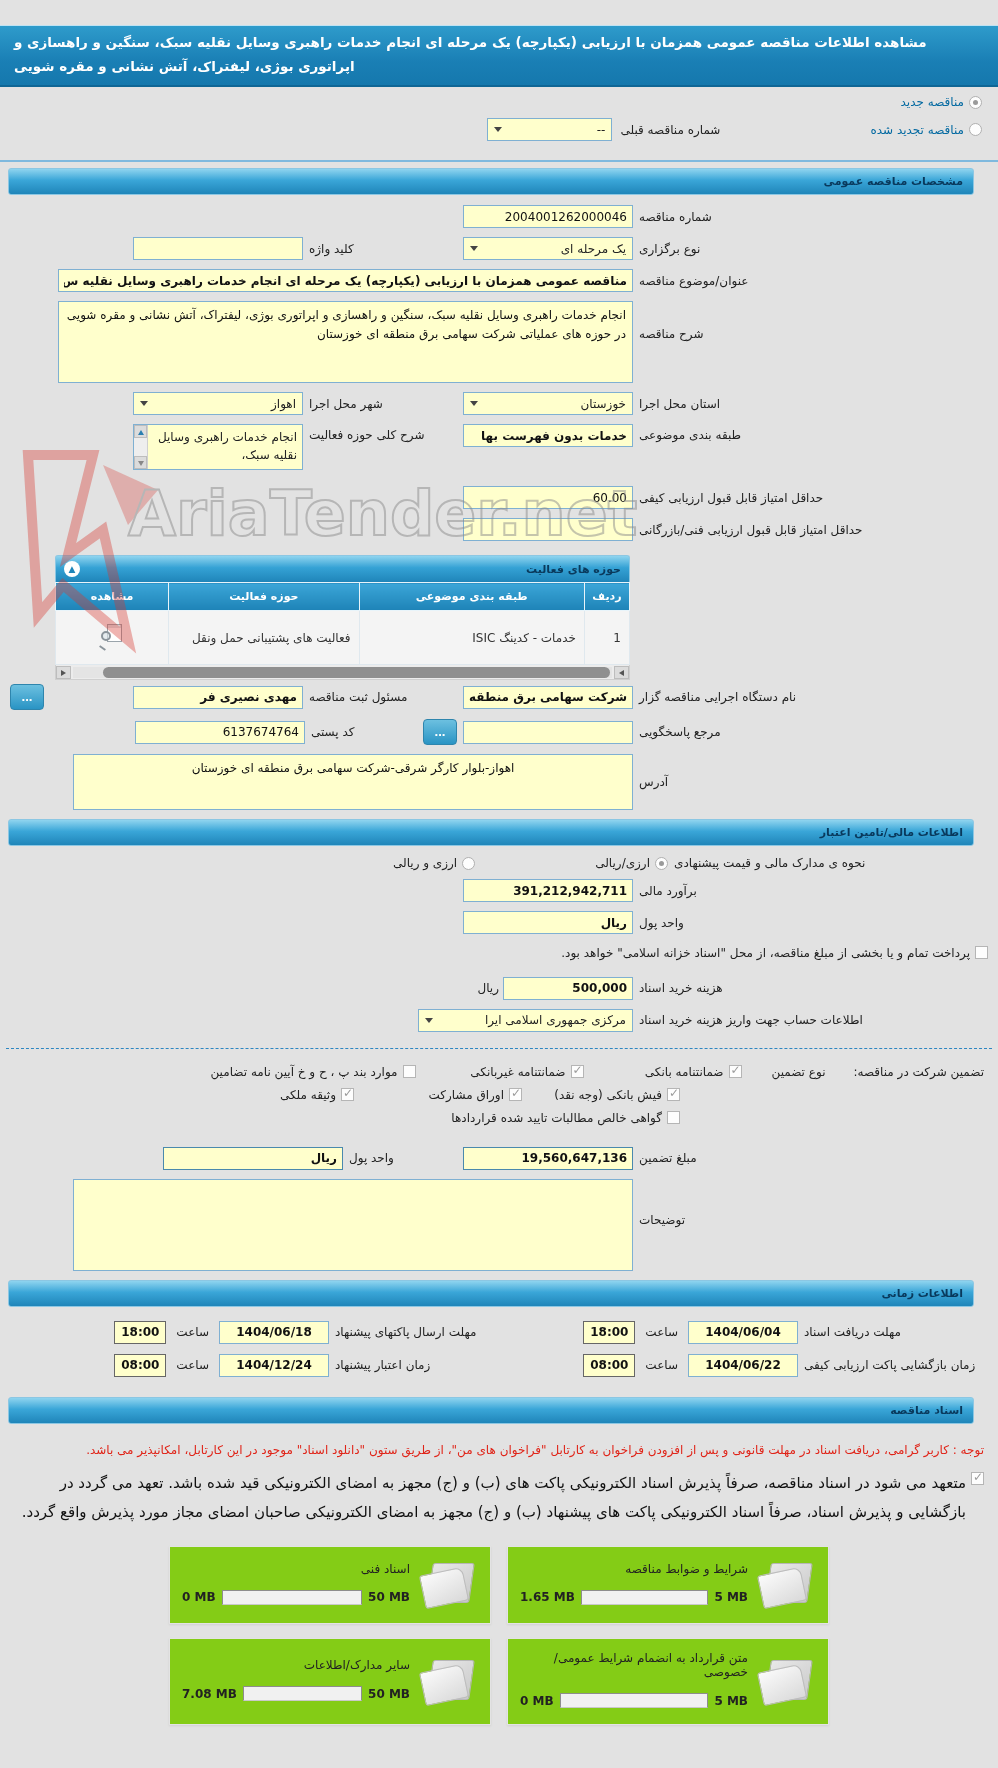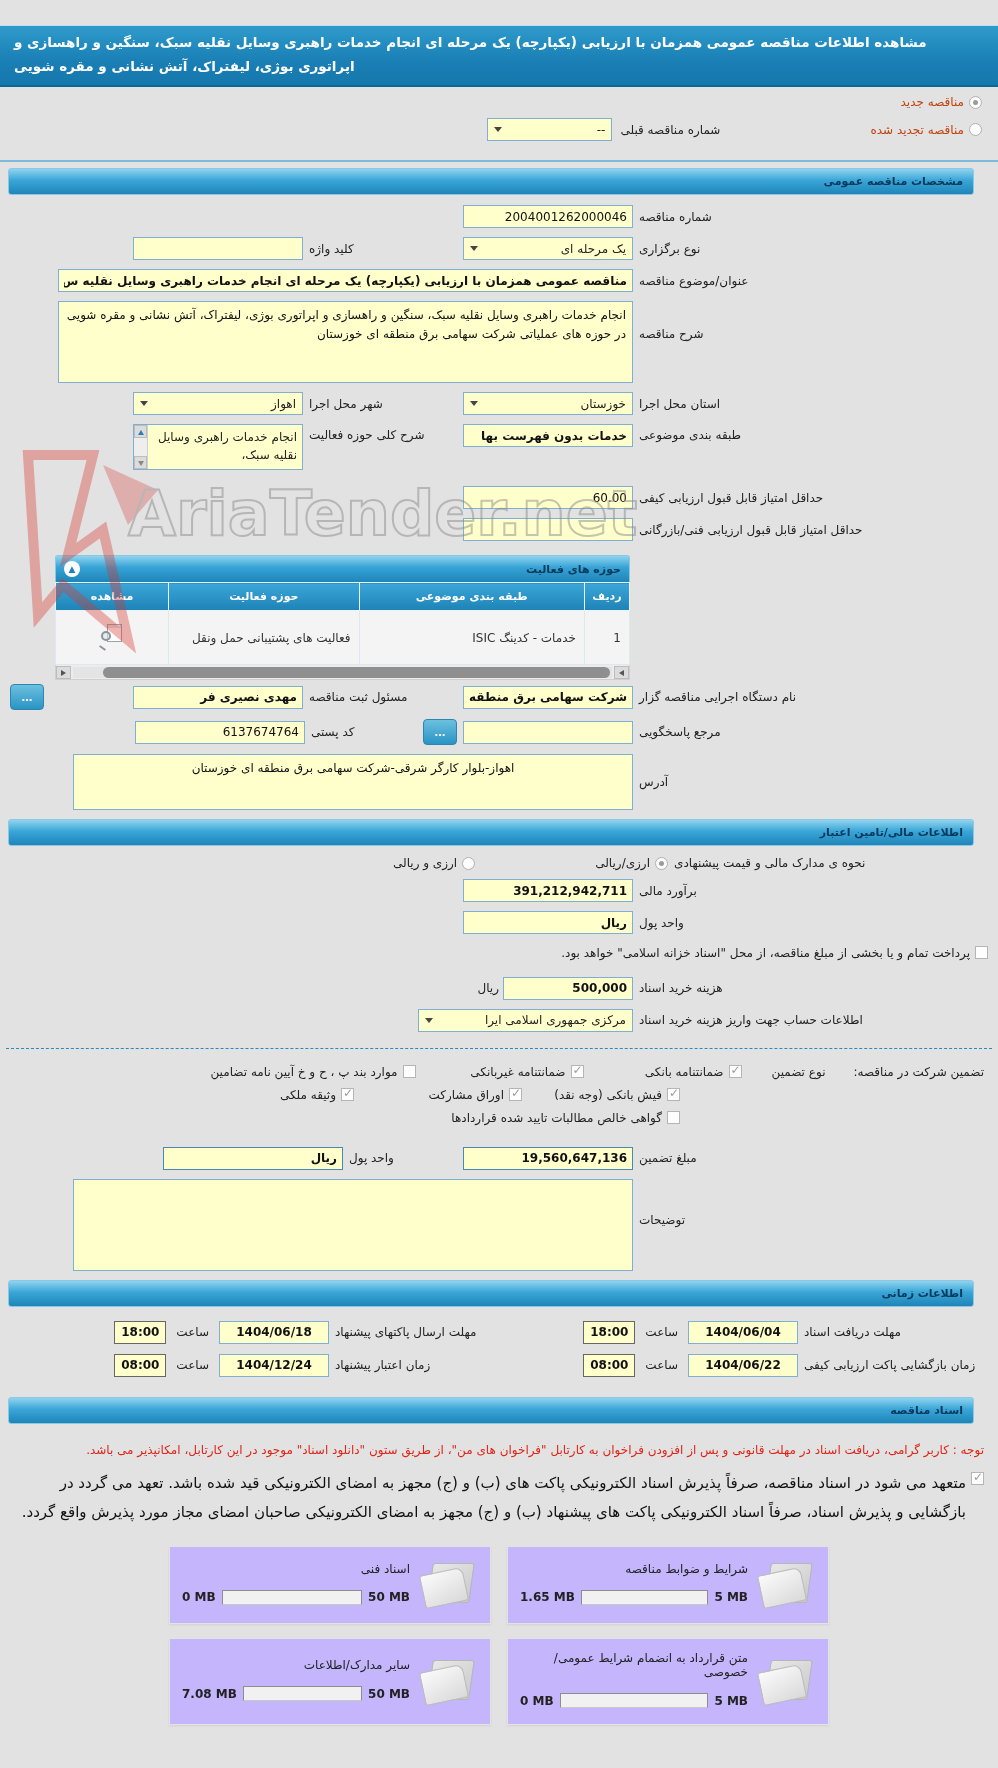--- a/index.html
+++ b/index.html
@@ -32,21 +32,21 @@
   .mode-row { display: flex; align-items: center; margin-bottom: 9px; }
   .radio {
     width: 13px; height: 13px; border-radius: 50%;
     background: #fdfdfd; border: 1px solid #b0b0b0;
     display: inline-block; margin-left: 5px; position: relative; flex: none;
   }
   .radio.on::after {
     content: ""; position: absolute; inset: 3px;
     border-radius: 50%; background: #9a9a9a;
   }
-  .mode-label { color: #c2410c; }
+  .mode-label { color: #0369a1; }
   .prev-wrap { display: flex; align-items: center; margin-right: 150px; }
   .prev-wrap .plabel { margin-left: 8px; }
   
   .sechead {
     margin: 6px 24px 10px 8px;
     background: linear-gradient(#8fd4ef, #3aa6d8 45%, #1f85b9);
     border-radius: 3px;
     border: 1px solid #8cc7e3;
     color: #09395c;
     font-weight: bold;
@@ -147,21 +147,21 @@
   .date-in { width: 110px; text-align: center; font-weight: bold; }
   .hour-lbl { margin: 0 10px; }
   .time-in { width: 52px; text-align: center; font-weight: bold; border: 1px solid #666; }
   
   .notice { color: #e02418; padding: 6px 14px 2px 14px; line-height: 1.8; }
   .commit { display: flex; align-items: flex-start; padding: 6px 14px; }
   .commit .cb { margin-top: 3px; }
   .commit-text { font-weight: normal; color: #111; line-height: 1.9; font-size: 15px; }
   .cards { width: 660px; margin: 14px auto 0 auto; display: flex; flex-wrap: wrap; justify-content: space-between; }
   .card {
-    width: 322px; background: #c4b5fd; border: 1px solid #e3e3e3;
+    width: 322px; background: #84cc16; border: 1px solid #e3e3e3;
     box-shadow: 0 1px 2px rgba(0,0,0,.08);
     padding: 12px 12px 16px 12px; margin-bottom: 14px;
     display: flex; align-items: center;
   }
   .card-main { flex: 1; }
   .card-title { text-align: right; margin-bottom: 14px; color: #222; }
   .prog-row { display: flex; align-items: center; direction: ltr; }
   .prog-used { margin-right: 6px; font-weight: bold; white-space: nowrap; }
   .prog-max  { margin-left: 6px; font-weight: bold; white-space: nowrap; }
   .prog-track { flex: 1; height: 15px; background: #f1f1f1; border: 1px solid #8d8d8d;

